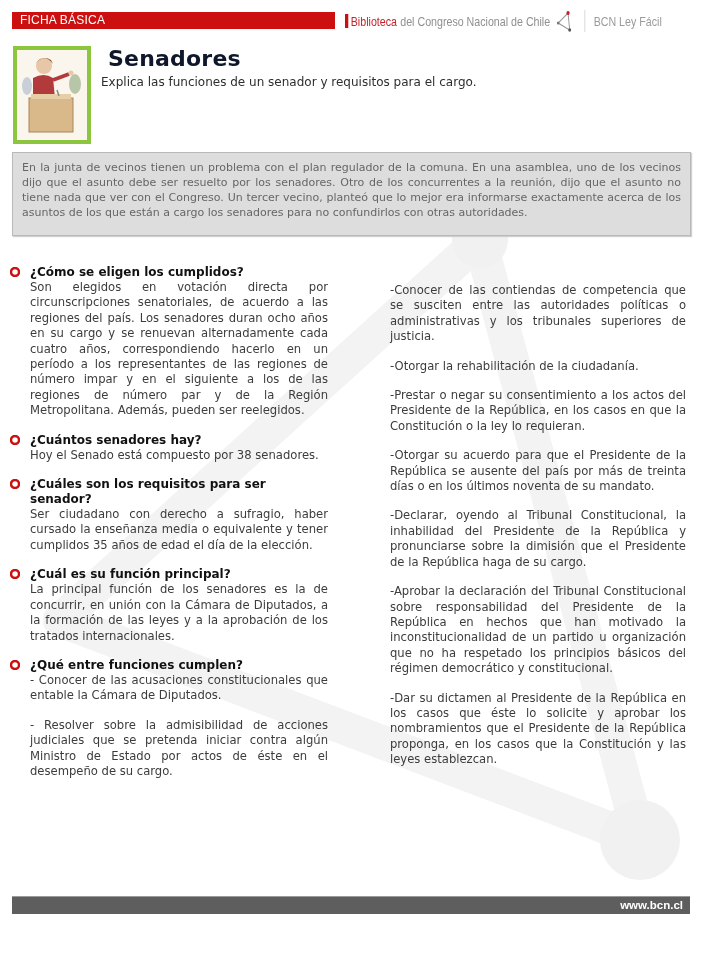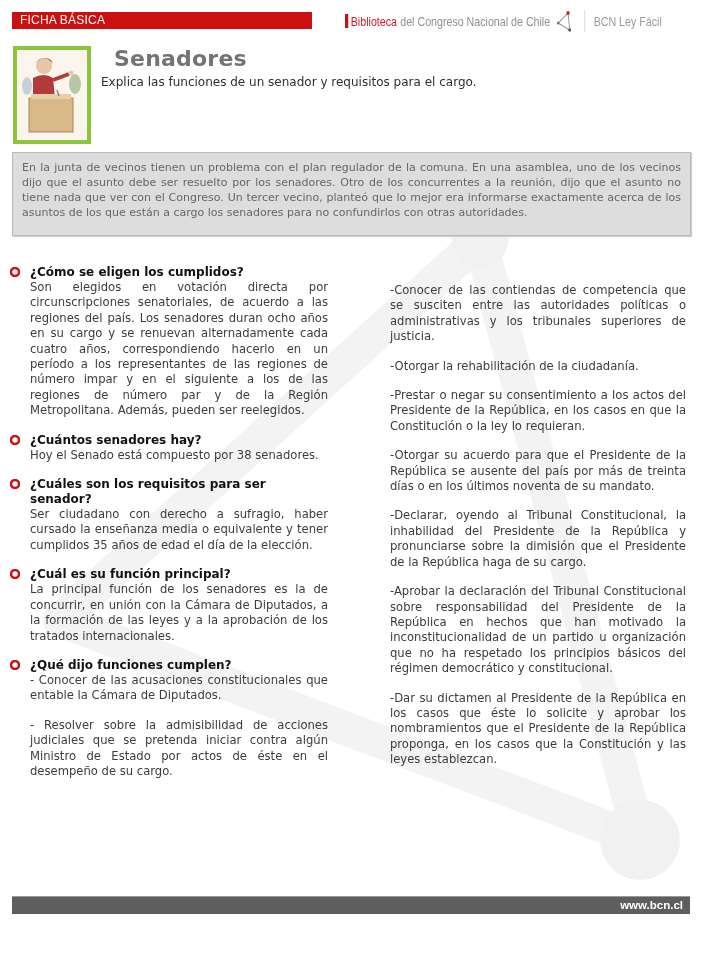--- a/index.html
+++ b/index.html
@@ -5,21 +5,21 @@
     html, body { margin: 0; padding: 0; }
     body {
       width: 720px; height: 953px; background: #ffffff; position: relative; overflow: hidden;
       font-family: "DejaVu Sans", sans-serif; color: #3a3a3a;
     }
     .watermark { position: absolute; left: 0; top: 0; width: 720px; height: 953px; z-index: 0; pointer-events: none; }
     .layer { position: absolute; z-index: 1; }
 
     
     .ficha-bar {
-      left: 12px; top: 12px; width: 300px; height: 17px; background: #cc1010;
+      left: 12px; top: 12px; width: 323px; height: 17px; background: #cc1010;
       color: #ffffff; font-family: "Liberation Sans", sans-serif; font-size: 12px;
       line-height: 17px; padding-left: 8px; box-sizing: border-box; letter-spacing: 0.2px;
     }
     .brand {
       left: 345px; top: 10px; height: 22px; display: flex; align-items: center;
       font-family: "Liberation Sans", sans-serif; font-size: 13px; color: #9a9a9a;
       transform: scaleX(0.82); transform-origin: left center; white-space: nowrap;
     }
     .brand .red-mark { display: inline-block; width: 4px; height: 14px; background: #cc1010; margin-right: 3px; }
     .brand .biblio { color: #c8202a; margin-right: 4px; }
@@ -27,22 +27,22 @@
     .brand svg { margin: 0 4px 0 6px; }
     .brand .sep { display: inline-block; width: 1px; height: 22px; background: #d0d0d0; margin: 0 10px; }
     .brand .leyfacil { color: #9a9a9a; }
 
     
     .thumb {
       left: 13px; top: 46px; width: 78px; height: 98px; border: 4px solid #8cc63f;
       box-sizing: border-box; background: #faf6ee; overflow: hidden;
     }
     .title {
-      left: 114px; top: 46px; font-family: "DejaVu Sans", sans-serif; font-weight: bold;
-      font-size: 22px; color: #737373; letter-spacing: 0.2px;
+      left: 108px; top: 46px; font-family: "DejaVu Sans", sans-serif; font-weight: bold;
+      font-size: 22px; color: #0f172a; letter-spacing: 0.2px;
     }
     .subtitle { left: 101px; top: 75px; font-size: 12px; color: #2e2e2e; }
 
     
     .scenario {
       left: 12px; top: 152px; width: 679px; height: 84px; background: #dddddd;
       border: 1px solid #b9b9b9; box-shadow: 1px 1px 1px #cfcfcf; box-sizing: border-box;
       padding: 7px 9px; font-size: 11px; line-height: 15px; color: #666666; text-align: justify;
     }
 
@@ -163,21 +163,21 @@
     <div class="q-body">
       <p>La principal función de los senadores es la de concurrir, en unión con la Cámara de Diputados, a la formación de las leyes y a la aprobación de los tratados internacionales.</p>
     </div>
   </div>
 
   <div class="q">
     <div class="q-head">
       <svg class="bullet" viewBox="0 0 10 10">
           <circle cx="5" cy="5" r="4" fill="none" stroke="#cc1010" stroke-width="2.4"></circle>
         </svg>
-      <span>¿Qué dijo funciones cumplen?</span>
+      <span>¿Qué entre funciones cumplen?</span>
     </div>
     <div class="q-body">
       <p>- Conocer de las acusaciones constitucionales que entable la Cámara de Diputados.</p>
       <p>- Resolver sobre la admisibilidad de acciones judiciales que se pretenda iniciar contra algún Ministro de Estado por actos de éste en el desempeño de su cargo.</p>
     </div>
   </div>
 </div>
 
 <div class="layer col-right">
   <p>-Conocer de las contiendas de competencia que se susciten entre las autoridades políticas o administrativas y los tribunales superiores de justicia.</p>

